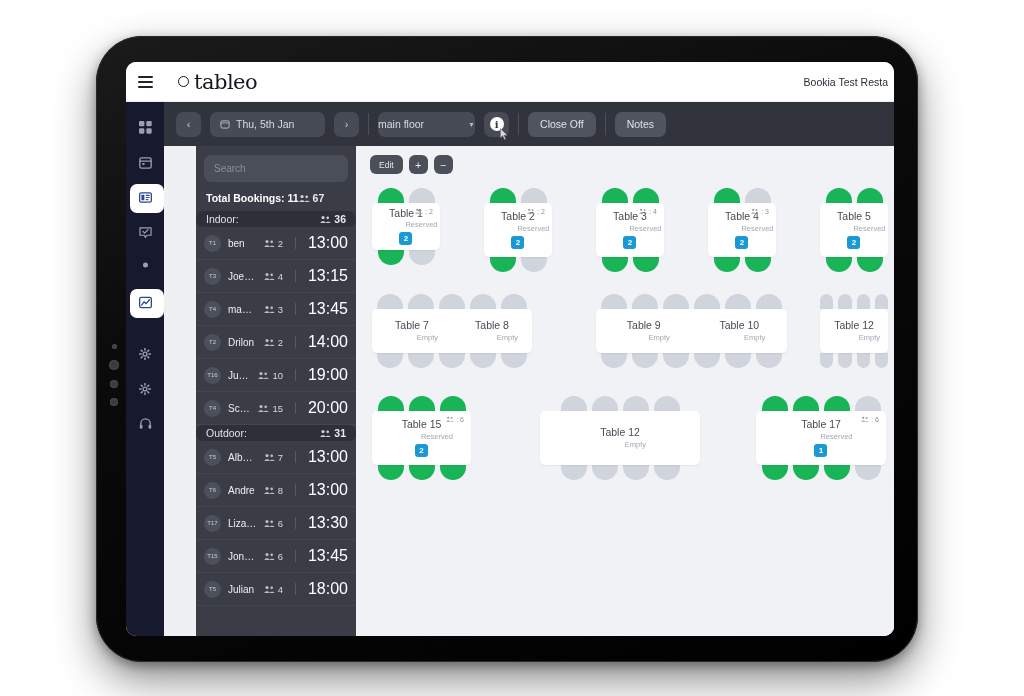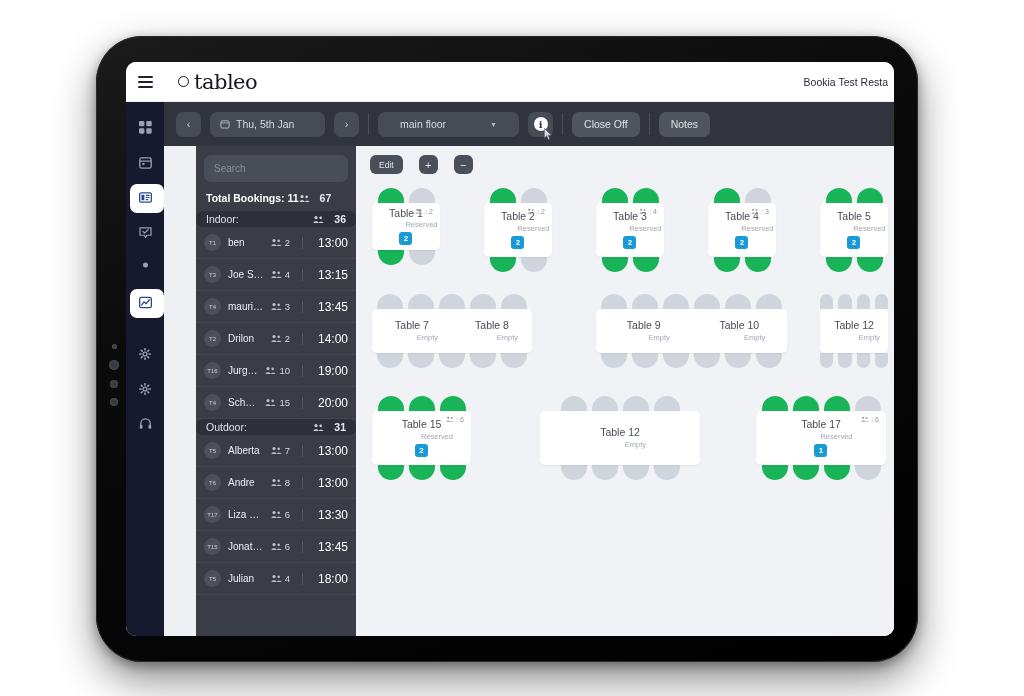--- a/index.html
+++ b/index.html
@@ -93,21 +93,21 @@
     color:#c5c8d0; font-size:11px;
   }
   .date-pill{
     height:25px; min-width:115px; border-radius:7px; background:#474b55;
     display:flex; align-items:center; gap:6px; padding:0 10px;
     color:#d7dae0; font-size:10.5px;
   }
   .tb-sep{ width:1px; height:22px; background:#4b4f59; }
   .floor-pill{
     height:25px; min-width:96px; border-radius:7px; background:#474b55;
-    display:flex; align-items:center; justify-content:space-between; padding:0 22px;
+    display:flex; align-items:center; justify-content:space-between; padding:0 0;
     color:#d7dae0; font-size:10.5px;gap:44px;
   }
   .caret{ font-size:7px; color:#b7bac2; }
   .info-btn{
     width:25px; height:25px; border-radius:7px; background:#474b55;
     display:flex; align-items:center; justify-content:center; position:relative;
   }
   .info-dot{
     width:14px; height:14px; border-radius:50%; background:#fff; color:#31343d;
     font-size:10px; font-weight:700; display:flex; align-items:center; justify-content:center;
@@ -134,21 +134,21 @@
     height:27px; border-radius:7px; background:#4a4e58;
     display:flex; align-items:center; padding:0 10px;
   }
   .search-ph{ font-size:10px; color:#8b8f99; }
 
   .totals{
     display:flex; align-items:center; 
     padding:3px 10px 7px; color:#fff;
   }
   .totals-label{ font-size:10.5px; font-weight:700; }
-  .cover{ display:flex; align-items:center; gap:10px; font-size:10.5px; color:#e7e9ed; }
+  .cover{ display:flex; align-items:center; gap:3px; font-size:10.5px; color:#e7e9ed; }
   .cover.bold{ font-weight:700; }
 
   .grp-head{
     background:#2d3038; padding:2px 10px; display:flex; align-items:center;
     justify-content:space-between; color:#dfe2e7; font-size:10.5px;border-radius:7px;
   }
   .blist{ flex:1; overflow:hidden; }
   .brow{
     display:flex; align-items:center; gap:7px; padding:7px 8px 7px 8px;
     border-bottom:1px solid #43464f; color:#eceef1;
@@ -161,28 +161,28 @@
   .bav.stack{ position:relative; }
   .bav.stack::before, .bav.stack::after{
     content:""; position:absolute; width:17px; height:17px; border-radius:50%;
     background:#555963; border:1px solid #3a3d46;
   }
   .bav.stack::before{ left:-5px; z-index:-1; }
   .bav.stack::after{ left:-2.5px; z-index:-1; }
   .bname{ flex:1; font-size:10px; white-space:nowrap; overflow:hidden; text-overflow:ellipsis; }
   .bpax{ display:flex; align-items:center; gap:3px; font-size:9.5px; color:#d6d9df; }
   .bsep{ width:1px; height:12px; background:#555963; margin:0 5px; }
-  .btime{ font-size:12px; color:#fff; min-width:33px; text-align:right; }
+  .btime{ font-size:16px; color:#fff; min-width:33px; text-align:right; }
 
   .ppl-ico{ display:inline-block; vertical-align:middle; }
 
   
   .floor{ flex:1; background:#f0f2f6; position:relative; min-width:0; overflow:hidden; }
   .floor-actions{
-    position:absolute; left:14px; top:9px; display:flex; gap:16px; z-index:5;
+    position:absolute; left:14px; top:9px; display:flex; gap:6px; z-index:5;
   }
   .fa{
     height:19px; border-radius:6px; background:#4b4f59; color:#e3e6ea;
     display:flex; align-items:center; justify-content:center; font-size:8.5px; padding:0 9px;
   }
   .fa.sq{ width:19px; padding:0; font-size:11px; }
 
   .plan{ position:absolute; left:0; top:30px; right:0; bottom:0; }
 
   .tgroup{ position:absolute; }

